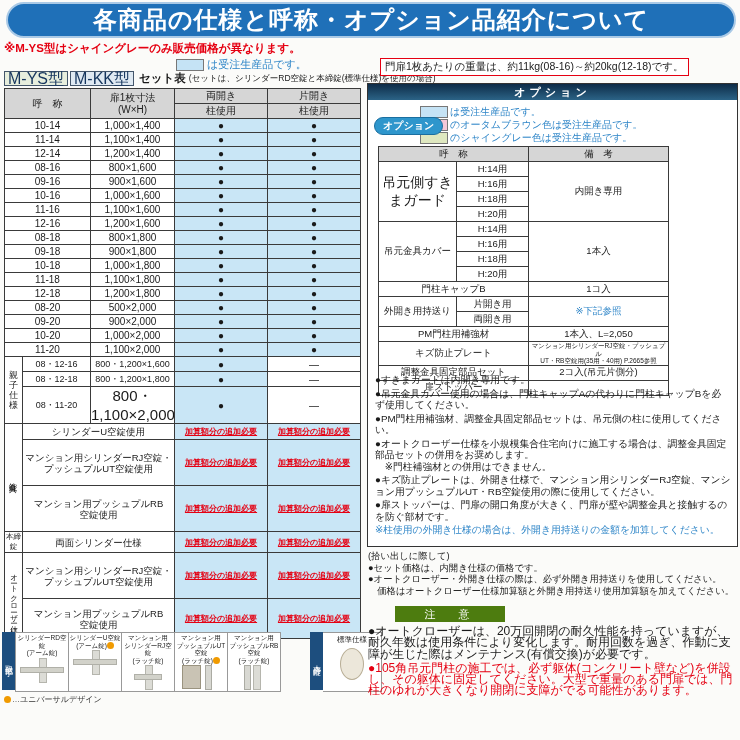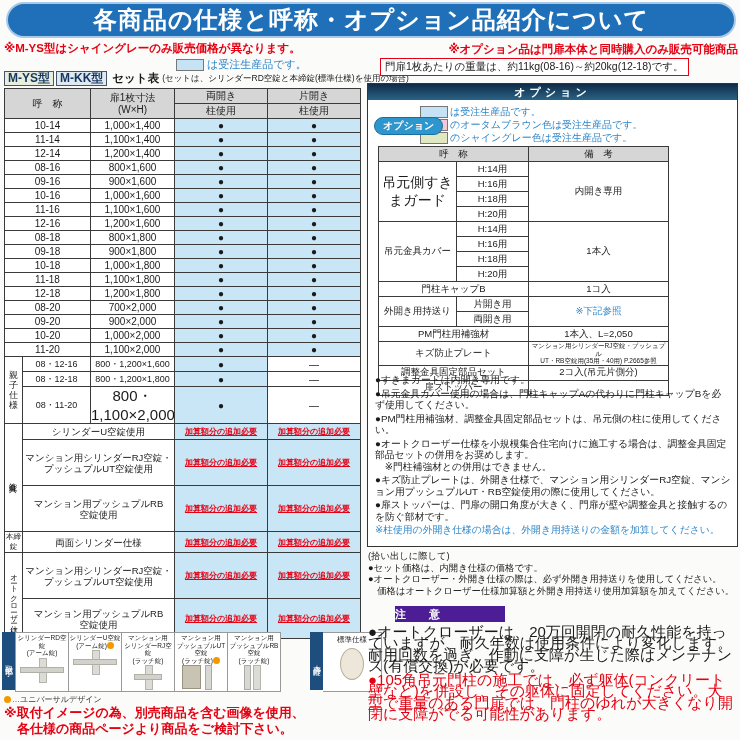--- a/index.html
+++ b/index.html
@@ -13,21 +13,21 @@
   .banner{left:6px;top:2px;width:726px;height:32px;background:#1f70b8;border:2px solid #a9c9e6;
           border-radius:20px;color:#fff;font-weight:bold;font-size:24px;text-align:center;
           line-height:32px;letter-spacing:1px;}
 
   
   .note-ys{left:4px;top:41px;font-size:11.5px;font-weight:bold;}
   .l-legend{left:176px;top:57px;display:flex;align-items:center;gap:3px;font-size:11px;}
   .swatch{width:26px;height:10px;border:1px solid #777;display:inline-block;}
   .sw-blue{background:#c5e3f5;} .sw-pink{background:#f5c8d8;} .sw-green{background:#dfe8c0;}
   .badgerow{left:4px;top:71px;font-size:11px;display:flex;align-items:flex-end;gap:2px;white-space:nowrap;}
-  .badge{display:inline-block;border:1px solid #44566b;padding:0 3px;font-size:12px;font-weight:bold;color:#16365e;line-height:13px;}
+  .badge{display:inline-block;border:1px solid #44566b;padding:0 3px;font-size:16px;font-weight:normal;color:#16365e;line-height:13px;}
   .badge.ys{background:#e7eedd;} .badge.kk{background:#dfe9f2;}
   .settitle{font-weight:bold;font-size:11.5px;margin-left:3px;}
   .setsub{font-size:8.5px;margin-left:1px;padding-bottom:1px;}
 
   table{border-collapse:collapse;table-layout:fixed;}
   .settable{left:4px;top:88px;width:356px;font-size:10px;background:#fff;}
   .settable th,.settable td{border:1px solid #3a3a3a;padding:0;text-align:center;vertical-align:middle;overflow:hidden;}
   .settable th{background:#d6d6d6;font-weight:normal;font-size:10px;}
   .h13{height:13px;} .h14{height:14px;} .h15{height:15px;} .h16{height:16px;padding-left:33px;} .h40{height:40px;} .h46{height:46px;padding-left:32px;}
   .cell-blue{background:#c9e6f6;}
@@ -70,23 +70,23 @@
             border-radius:9px;padding:1px 8px;border:1px solid #1a6fa0;}
   .opttable{position:absolute;left:10px;top:62px;width:290px;font-size:9.5px;background:#fff;}
   .opttable th,.opttable td{border:1px solid #3a3a3a;padding:0;text-align:center;vertical-align:middle;overflow:hidden;height:14px;}
   .opttable th{background:#d6d6d6;font-weight:normal;}
   .kizu-remark{font-size:6.5px;line-height:7.5px;white-space:pre-line;}
   .h20{height:20px;}
   .rnotes{position:absolute;left:7px;top:290px;width:356px;font-size:9.8px;line-height:11.5px;}
   .rnotes div{margin-bottom:2px;white-space:pre-line;}
   .pickup{left:368px;top:551px;width:368px;font-size:9.3px;line-height:11.5px;}
   .pickup div{white-space:pre-line;}
-  .caution-badge{left:395px;top:606px;width:110px;height:16px;background:#4c1d95;color:#fff;font-weight:bold;
-                 text-align:left;font-size:11px;line-height:16px;letter-spacing:6px;}
-  .caution-notes{left:368px;top:626px;width:369px;font-size:15px;line-height:11.3px;}
+  .caution-badge{left:395px;top:606px;width:110px;height:16px;background:#4d7c0f;color:#fff;font-weight:normal;
+                 text-align:center;font-size:11px;line-height:16px;letter-spacing:6px;}
+  .caution-notes{left:368px;top:626px;width:369px;font-size:12px;line-height:11.3px;}
   .caution-notes div{margin-bottom:3px;}
 </style>
 </head>
 <body>
 
 <div id="page">
 
   <div class="abs banner">各商品の仕様と呼称・オプション品紹介について</div>
 
   <div class="abs note-ys red">※M-YS型はシャイングレーのみ販売価格が異なります。</div>
@@ -195,21 +195,21 @@
           <td class="cell-blue">●</td>
         </tr>
     <tr class="h14">
           <td colspan="2">12-18</td>
           <td>1,200×1,800</td>
           <td class="cell-blue">●</td>
           <td class="cell-blue">●</td>
         </tr>
     <tr class="h14">
           <td colspan="2">08-20</td>
-          <td>700×2,000</td>
+          <td>500×2,000</td>
           <td class="cell-blue">●</td>
           <td class="cell-blue">●</td>
         </tr>
     <tr class="h14">
           <td colspan="2">09-20</td>
           <td>900×2,000</td>
           <td class="cell-blue">●</td>
           <td class="cell-blue">●</td>
         </tr>
     <tr class="h14">
@@ -334,24 +334,21 @@
       <div class="hjcontent">
         <div class="hjcap">標準仕様</div>
         <div class="oval"></div>
       </div>
     </div>
   </div>
   <div class="abs udnote">
     <span class="ud"></span>
     <span>…ユニバーサルデザイン</span>
   </div>
-  <div class="abs note-bottom red">※取付イメージの為、別売商品を含む画像を使用、
-　各仕様の商品ページより商品をご検討下さい。</div>
-
-  <div class="abs rnote-top red">※オプション品は門扉本体と同時購入のみ販売可能商品</div>
+
   <div class="abs weight-box">門扉1枚あたりの重量は、約11kg(08-16)～約20kg(12-18)です。</div>
 
   <div class="abs rbox">
     <div class="rbox-header">オプション</div>
     <div class="rlegend">
       <div class="lrow">
           <span class="swatch sw-blue"></span>
           <span>は受注生産品です。</span>
         </div>
       <div class="lrow">

